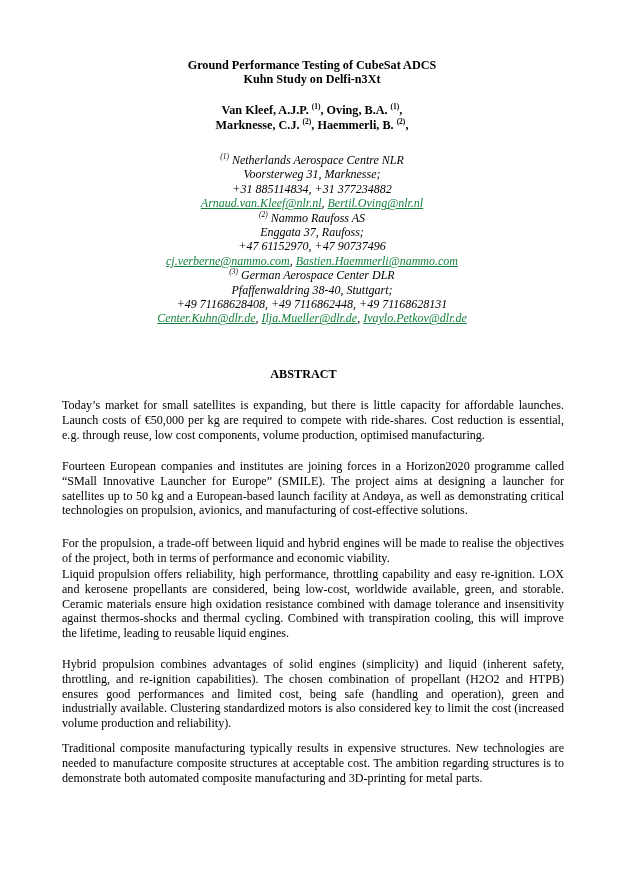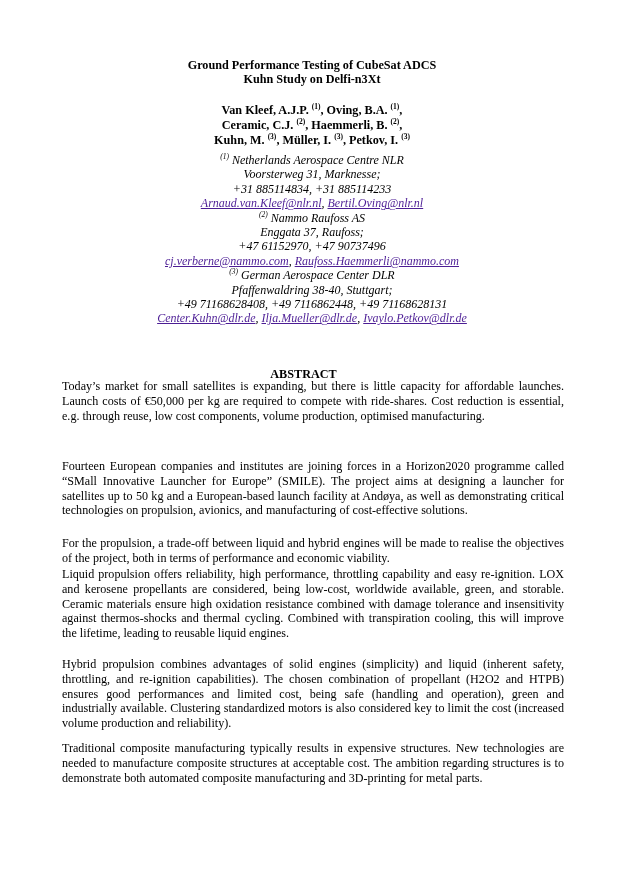--- a/index.html
+++ b/index.html
@@ -45,21 +45,21 @@
     font-style: italic;
     font-size: 12px;
     line-height: 14.4px;
   }
   sup {
     font-size: 7.5px;
     vertical-align: 5px;
     line-height: 0;
   }
   a.mail {
-    color: #4c1d95;
+    color: #15803d;
     text-decoration: underline;
   }
   .abstract-title {
     position: absolute;
     top: 367px;
     left: 0;
     width: 607px;
     text-align: center;
     font-weight: bold;
     font-size: 12.2px;
@@ -86,68 +86,62 @@
     <div>Kuhn Study on Delfi-n3Xt</div>
   </div>
 
   <div class="header authors">
     <div>
       <span>Van Kleef, A.J.P.</span>
       <sup>(1)</sup><span>, </span><span>Oving, B.A.</span>
       <sup>(1)</sup><span>,</span>
     </div>
     <div>
-      <span>Ceramic, C.J.</span>
+      <span>Marknesse, C.J.</span>
       <sup>(2)</sup><span>, </span><span>Haemmerli, B.</span>
       <sup>(2)</sup><span>,</span>
-    </div>
-    <div>
-      <span>Kuhn, M.</span>
-      <sup>(3)</sup><span>, </span><span>Müller, I.</span>
-      <sup>(3)</sup><span>, </span><span>Petkov, I.</span>
-      <sup>(3)</sup>
     </div>
   </div>
 
   <div class="header affils">
 
     <div>
       <sup>(1)</sup>
       <span>Netherlands Aerospace Centre NLR</span>
     </div>
     <div>Voorsterweg 31, Marknesse;</div>
-    <div>+31 885114834, +31 885114233</div>
+    <div>+31 885114834, +31 377234882</div>
     <div>
       <a class="mail">Arnaud.van.Kleef@nlr.nl</a><span>, </span><a class="mail">Bertil.Oving@nlr.nl</a>
     </div>
 
     <div>
       <sup>(2)</sup>
       <span>Nammo Raufoss AS</span>
     </div>
     <div>Enggata 37, Raufoss;</div>
     <div>+47 61152970, +47 90737496</div>
     <div>
-      <a class="mail">cj.verberne@nammo.com</a><span>, </span><a class="mail">Raufoss.Haemmerli@nammo.com</a>
+      <a class="mail">cj.verberne@nammo.com</a><span>, </span><a class="mail">Bastien.Haemmerli@nammo.com</a>
     </div>
 
     <div>
       <sup>(3)</sup>
       <span>German Aerospace Center DLR</span>
     </div>
     <div>Pfaffenwaldring 38-40, Stuttgart;</div>
     <div>+49 71168628408, +49 7116862448, +49 71168628131</div>
     <div>
       <a class="mail">Center.Kuhn@dlr.de</a><span>, </span><a class="mail">Ilja.Mueller@dlr.de</a><span>, </span><a class="mail">Ivaylo.Petkov@dlr.de</a>
     </div>
   </div>
 
   <div class="abstract-title">ABSTRACT</div>
 
-  <div class="body" style="top:379px;">
+  <div class="body" style="top:398px;">
     <p>Today’s market for small satellites is expanding, but there is little capacity for affordable launches. Launch costs of €50,000 per kg are required to compete with ride-shares. Cost reduction is essential, e.g. through reuse, low cost components, volume production, optimised manufacturing.</p>
   </div>
   <div class="body" style="top:459px;">
     <p>Fourteen European companies and institutes are joining forces in a Horizon2020 programme called “SMall Innovative Launcher for Europe” (SMILE). The project aims at designing a launcher for satellites up to 50 kg and a European-based launch facility at Andøya, as well as demonstrating critical technologies on propulsion, avionics, and manufacturing of cost-effective solutions.</p>
   </div>
   <div class="body" style="top:536px;">
     <p>For the propulsion, a trade-off between liquid and hybrid engines will be made to realise the objectives of the project, both in terms of performance and economic viability.</p>
   </div>
   <div class="body" style="top:567px;">
     <p>Liquid propulsion offers reliability, high performance, throttling capability and easy re-ignition. LOX and kerosene propellants are considered, being low-cost, worldwide available, green, and storable. Ceramic materials ensure high oxidation resistance combined with damage tolerance and insensitivity against thermos-shocks and thermal cycling. Combined with transpiration cooling, this will improve the lifetime, leading to reusable liquid engines.</p>

